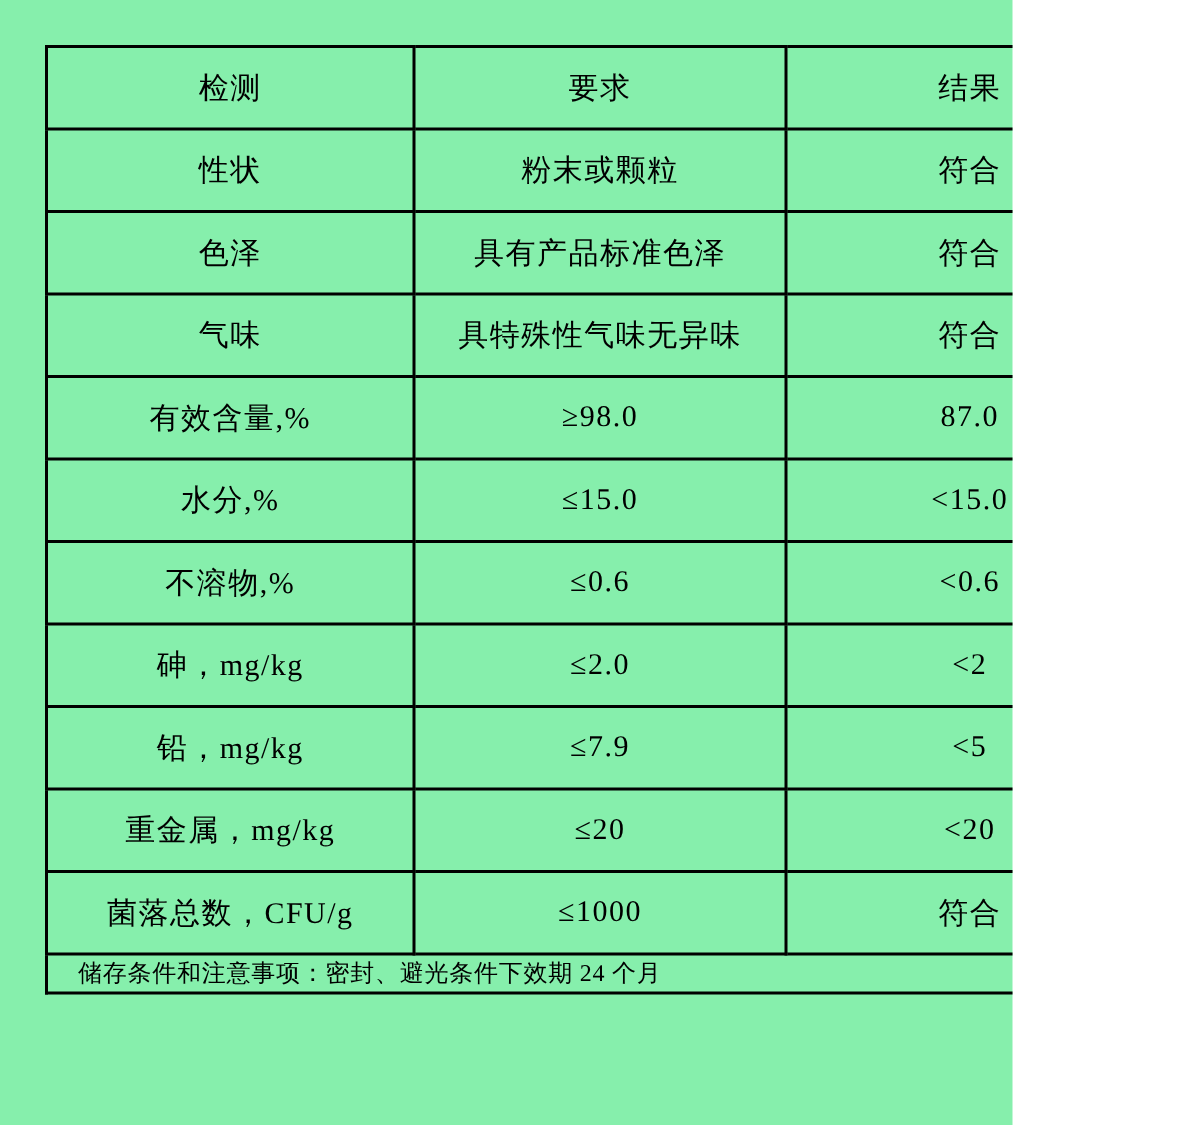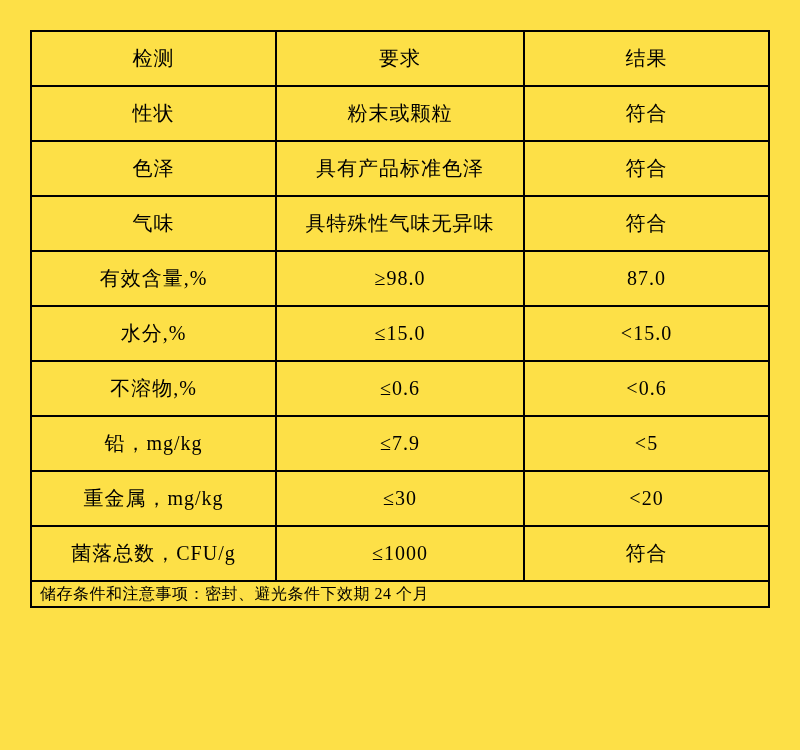--- a/index.html
+++ b/index.html
@@ -2,23 +2,23 @@
 <html><head>
 <meta charset="utf-8">
 <style>
   html, body {
     margin: 0;
     padding: 0;
     background: #ffffff;
   }
   .canvas {
     position: relative;
-    width: 800px;
+    width: 675px;
     height: 750px;
-    background: #fde047;
+    background: #86efac;
     overflow: hidden;
   }
   table.qc-table {
     position: absolute;
     left: 30px;
     top: 30px;
     width: 738px;
     border-collapse: collapse;
     table-layout: fixed;
     font-family: "Liberation Serif", "DejaVu Serif", serif;
@@ -37,21 +37,21 @@
     font-weight: normal;
     padding: 0;
     letter-spacing: 1px;
     white-space: nowrap;
     overflow: hidden;
   }
   table.qc-table tr.footer-row td {
     height: 24px;
     font-size: 16px;
     text-align: left;
-    padding-left: 8px;
+    padding-left: 20px;
     letter-spacing: 0.5px;
   }
 </style>
 </head>
 <body>
 
 <div class="canvas">
   <table class="qc-table">
     <colgroup>
       <col class="c1">
@@ -90,27 +90,32 @@
         <td>水分,%</td>
         <td>≤15.0</td>
         <td>&lt;15.0</td>
       </tr>
       <tr>
         <td>不溶物,%</td>
         <td>≤0.6</td>
         <td>&lt;0.6</td>
       </tr>
       <tr>
+        <td>砷，mg/kg</td>
+        <td>≤2.0</td>
+        <td>&lt;2</td>
+      </tr>
+      <tr>
         <td>铅，mg/kg</td>
         <td>≤7.9</td>
         <td>&lt;5</td>
       </tr>
       <tr>
         <td>重金属，mg/kg</td>
-        <td>≤30</td>
+        <td>≤20</td>
         <td>&lt;20</td>
       </tr>
       <tr>
         <td>菌落总数，CFU/g</td>
         <td>≤1000</td>
         <td>符合</td>
       </tr>
       <tr class="footer-row">
         <td colspan="3">储存条件和注意事项：密封、避光条件下效期 24 个月</td>
       </tr>

